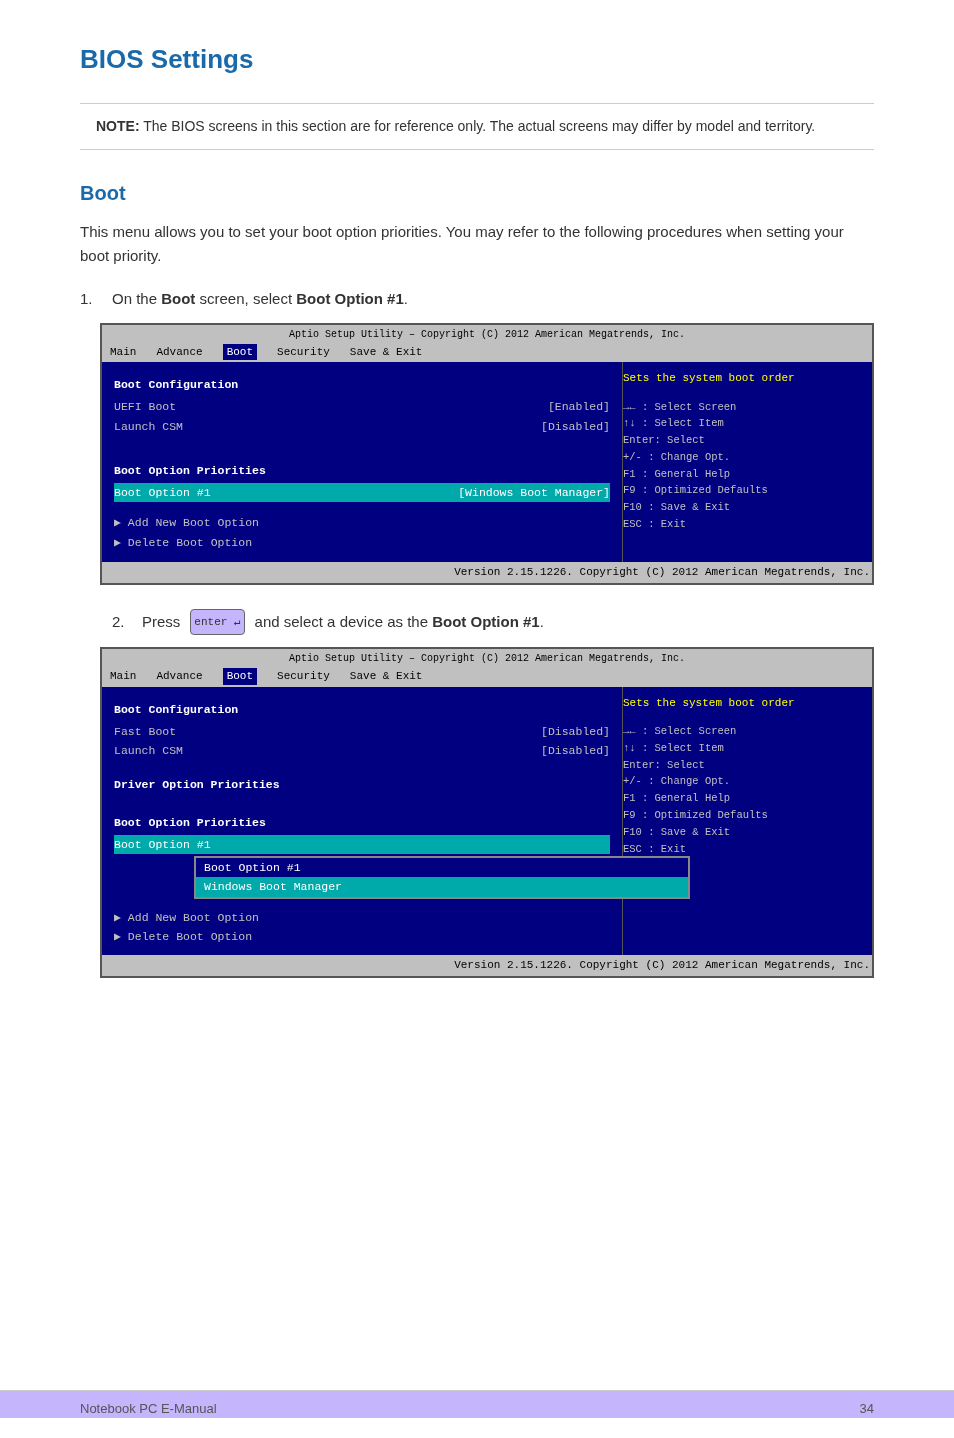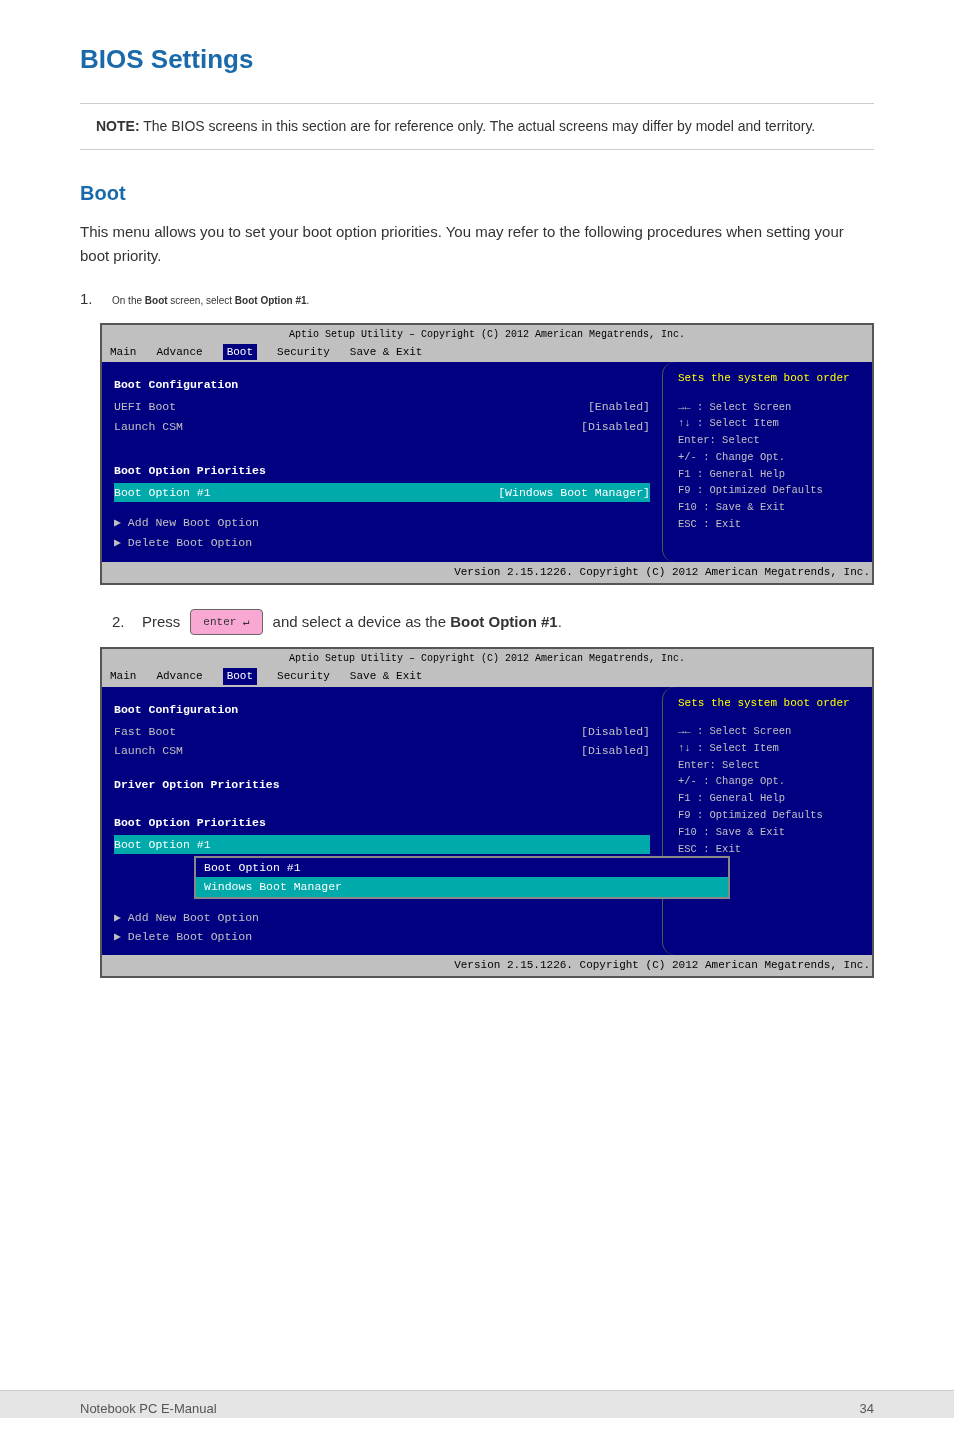--- a/index.html
+++ b/index.html
@@ -50,21 +50,21 @@
       display: flex;
       align-items: baseline;
       gap: 12px;
     }
     .step-num {
       font-size: 15px;
       color: #333;
       min-width: 20px;
     }
     .step-text {
-      font-size: 10px;
+      font-size: 15px;
     }
     .step-text strong {
       font-weight: bold;
     }
 
     
     .bios-screen {
       font-family: 'Courier New', monospace;
       font-size: 11.5px;
       background: #000080;
@@ -94,26 +94,25 @@
     }
     .bios-body {
       display: flex;
       min-height: 200px;
     }
     .bios-left {
       flex: 1;
       padding: 8px 12px;
     }
     .bios-right {
-      width: 210px;
-      padding: 8px 15px;
+      width: 250px;
+      padding: 8px 0;
       color: #ffff00;
       font-size: 11px;
       border-left: 1px solid #555;
-      border-radius: 13px;
     }
     .bios-section-label {
       color: #fff;
       font-weight: bold;
       margin-bottom: 4px;
       margin-top: 6px;
     }
     .bios-row {
       display: flex;
       justify-content: space-between;
@@ -152,24 +151,24 @@
       display: flex;
       align-items: center;
       gap: 10px;
       font-size: 15px;
       margin-bottom: 12px;
       margin-left: 32px;
     }
     .enter-key {
       border: 1.5px solid #666;
       border-radius: 4px;
-      padding: 4px 12px;
+      padding: 4px 3px;
       font-size: 11px;
       font-family: 'Courier New', monospace;
-      background: #f9a8d4;
+      background: #c4b5fd;
       color: #333;
       white-space: nowrap;
     }
     .bios-screen-wrapper {
       position: relative;
       margin-bottom: 24px;
       margin-left: 20px;
     }
 
     
@@ -178,21 +177,21 @@
       bottom: 20px;
       left: 0;
       width: 954px;
       display: flex;
       justify-content: space-between;
       padding: 0 80px;
       font-size: 13px;
       color: #555;
       border-top: 1px solid #ccc;
       padding-top: 8px;
-      background: #e5e5e5;
+      background: #c4b5fd;
     }
 
     .bios-row-bare {
       color: #c0c0c0;
       margin: 2px 0;
     }
   </style>
 </head>
 <body>
 

